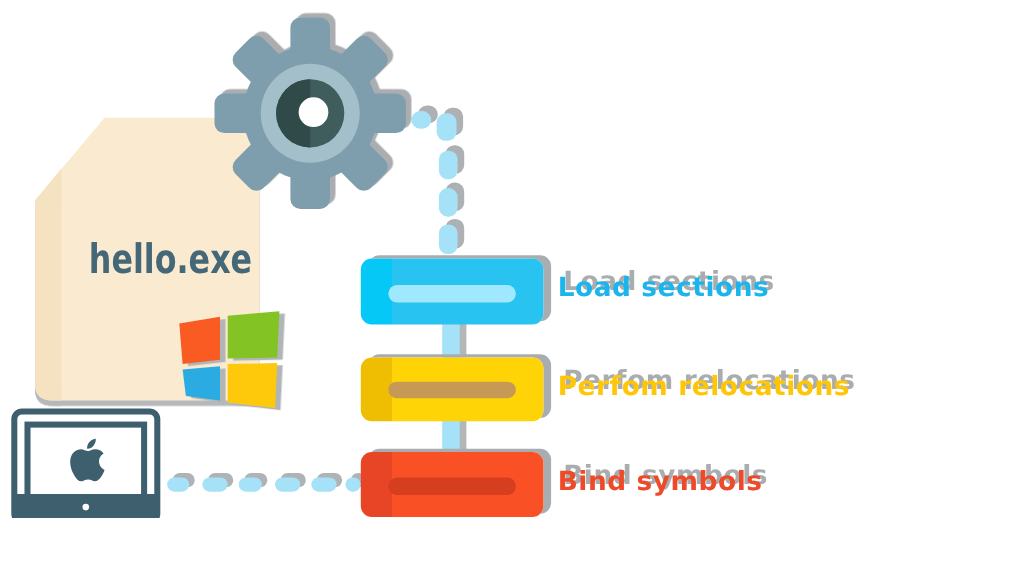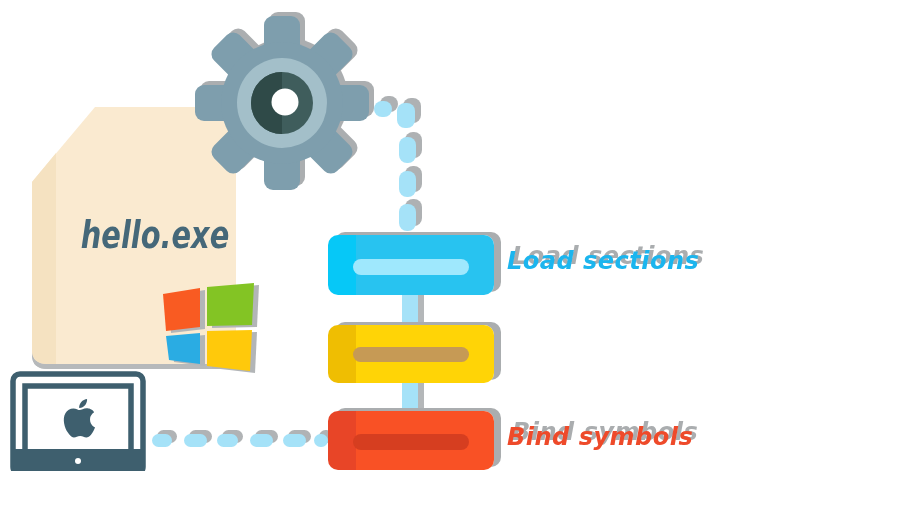--- a/index.html
+++ b/index.html
@@ -1,19 +1,18 @@
 <!DOCTYPE html>
 <html><head>
 <meta charset="utf-8">
 <style>
   html,body{margin:0;padding:0;background:#ffffff;}
   #stage{
     position:relative;width:918px;height:471px;overflow:hidden;background:#ffffff;
     font-family:"DejaVu Sans","Liberation Sans",sans-serif;
-    font-style:italic;
   }
   .abs{position:absolute;}
   
   .bar{position:absolute;left:328px;width:166px;border-radius:10px;z-index:4;}
   .bar .pill{position:absolute;left:25px;border-radius:9px;}
   .bar-blue{top:235px;height:60px;background:linear-gradient(90deg,#06c8f7 0 28px,#28c3f0 28px);box-shadow:7px -3px 0 #aaadaf;}
   .bar-blue .pill{top:24px;width:116px;height:16px;background:#9fe8fd;}
   .bar-yellow{top:325px;height:58px;background:linear-gradient(90deg,#efbe02 0 28px,#ffd406 28px);box-shadow:7px -3px 0 #aaadaf;}
   .bar-yellow .pill{top:22px;width:116px;height:15px;background:#c69a55;}
   .bar-red{top:411px;height:59px;background:linear-gradient(90deg,#e84527 0 28px,#f95125 28px);box-shadow:7px -3px 0 #aaadaf;}
@@ -89,20 +88,21 @@
     <div class="pill"></div>
   </div>
   <div class="bar bar-yellow">
     <div class="pill"></div>
   </div>
   <div class="bar bar-red">
     <div class="pill"></div>
   </div>
 
   <div class="step-label lbl-blue">Load sections</div>
+  <div class="step-label lbl-yellow">Perfom relocations</div>
   <div class="step-label lbl-red">Bind symbols</div>
 
   <div>
     <div class="hdash" style="left:152px;width:20px;"></div>
     <div class="hdash" style="left:184px;width:23px;"></div>
     <div class="hdash" style="left:217px;width:21px;"></div>
     <div class="hdash" style="left:250px;width:23px;"></div>
     <div class="hdash" style="left:283px;width:23px;"></div>
     <div class="hdash" style="left:314px;width:14px;"></div>
   </div>

